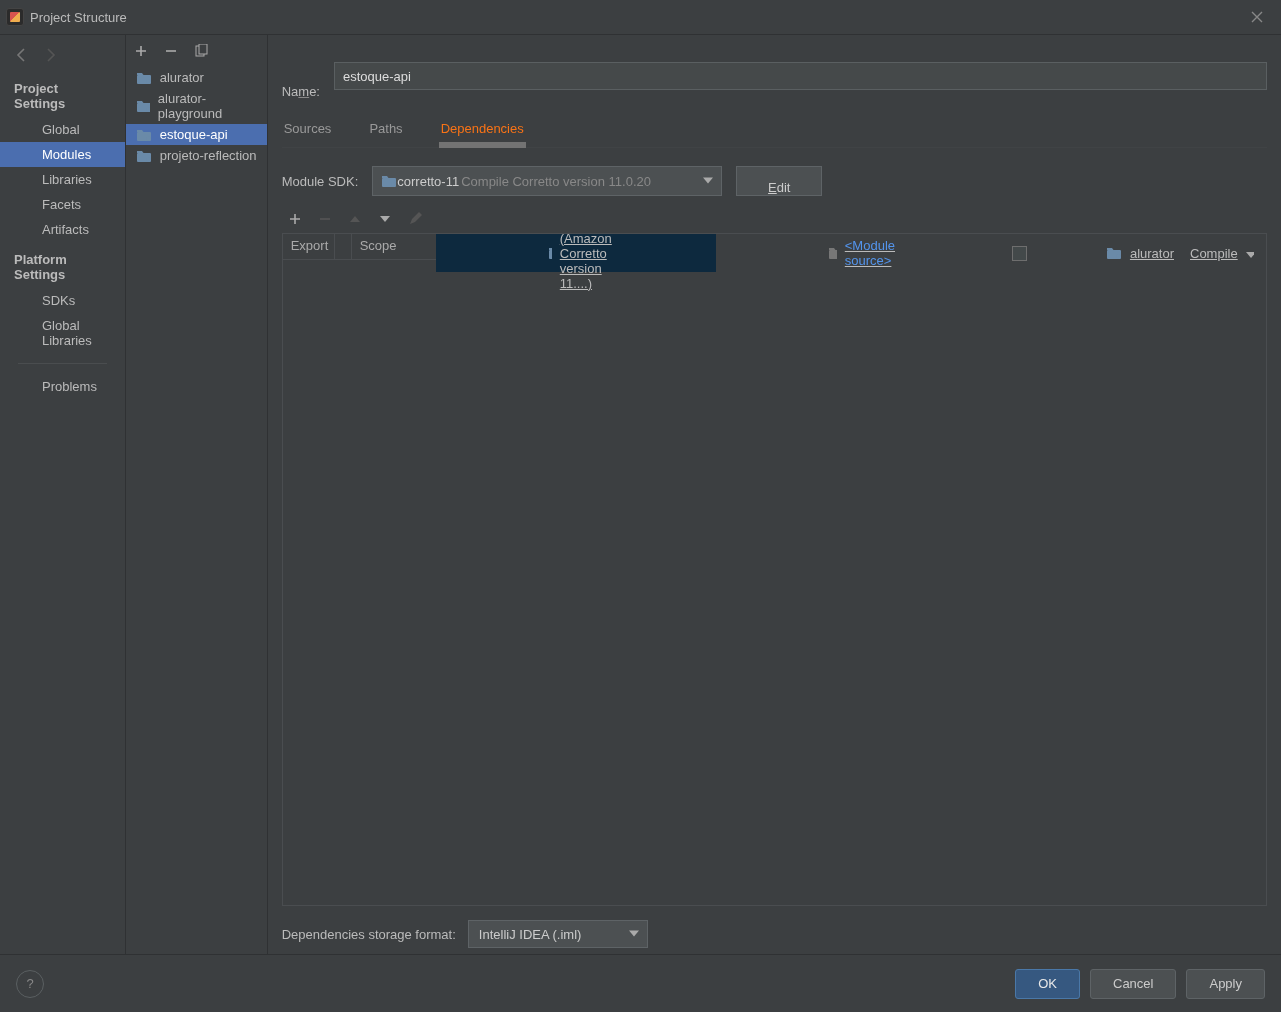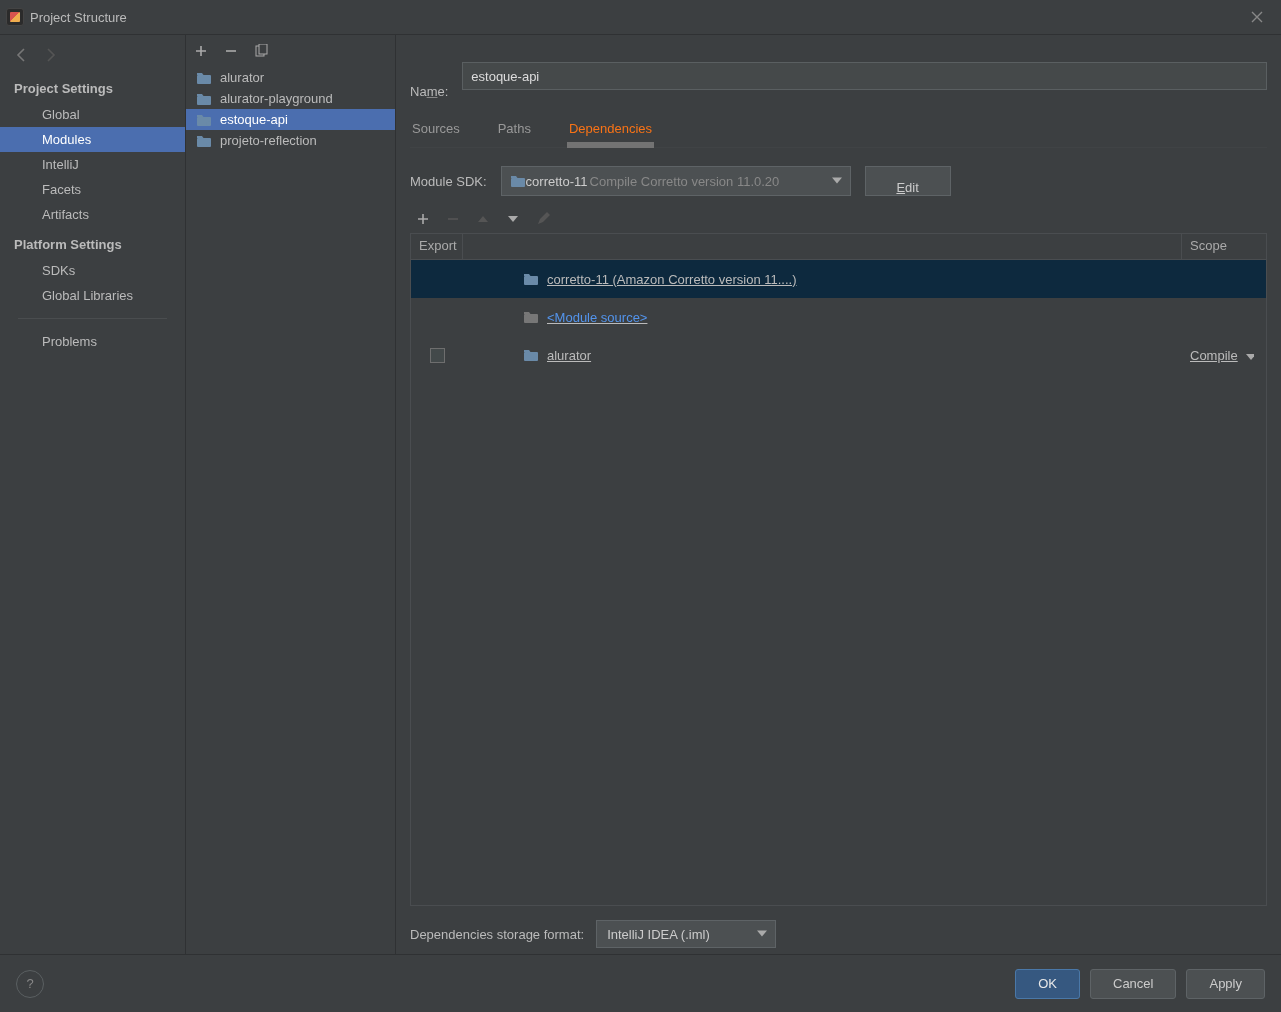--- a/index.html
+++ b/index.html
@@ -128,21 +128,21 @@
   color:#ccc; display:flex; align-items:flex-end; justify-content:center; cursor:pointer;
 }
 .edit-btn .underline { text-decoration: underline; }
 
 .dep-toolbar {
   display:flex; gap:16px; padding:4px 6px; align-items:center; color:#aaa;
 }
 .dep-toolbar .disabled { color:#555; }
 
 .dep-table {
-  border:1px solid #4a4d50; flex:1; display:flex; flex-direction:column;
+  border:1px solid #4a4d50; flex:1; display:flex; flex-direction:row;
   background:#3c3f41; overflow:hidden;
 }
 .dep-head {
   display:flex; background:#3c3f41; border-bottom:1px solid #4a4d50; height:26px;
 }
 .dep-head .col { border-right:1px solid #4a4d50; padding:4px 8px; color:#aaa; }
 .col-export { width:52px; }
 .col-name { flex:1; }
 .col-scope { width:84px; }
 .dep-row { display:flex; align-items:center; height:38px;text-decoration:underline; }
@@ -254,21 +254,21 @@
         </span>
       <span class="nav-arrow" style="color:#555">
           <svg width="16" height="16">
             <use href="#arrow-right"></use>
           </svg>
         </span>
     </div>
     <h4>Project Settings</h4>
     <div class="item">Global</div>
     <div class="item selected">Modules</div>
-    <div class="item">IntelliJ</div>
+    <div class="item">Libraries</div>
     <div class="item">Facets</div>
     <div class="item">Artifacts</div>
     <h4>Platform Settings</h4>
     <div class="item">SDKs</div>
     <div class="item">Global Libraries</div>
     <hr>
     <div class="item">Problems</div>
   </div>
 
   <div class="modcol">

